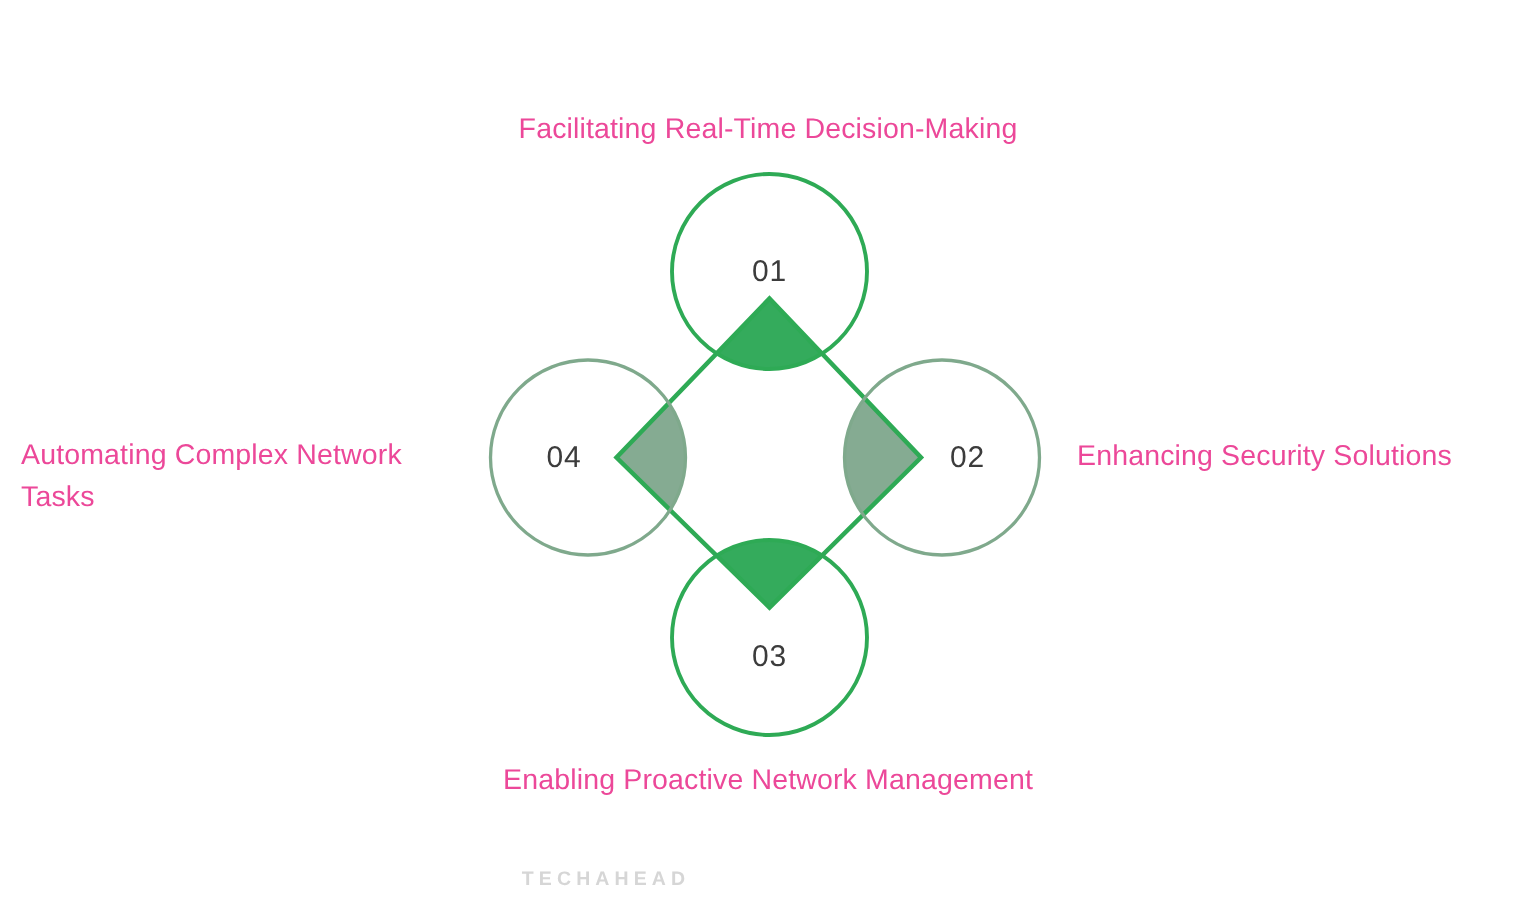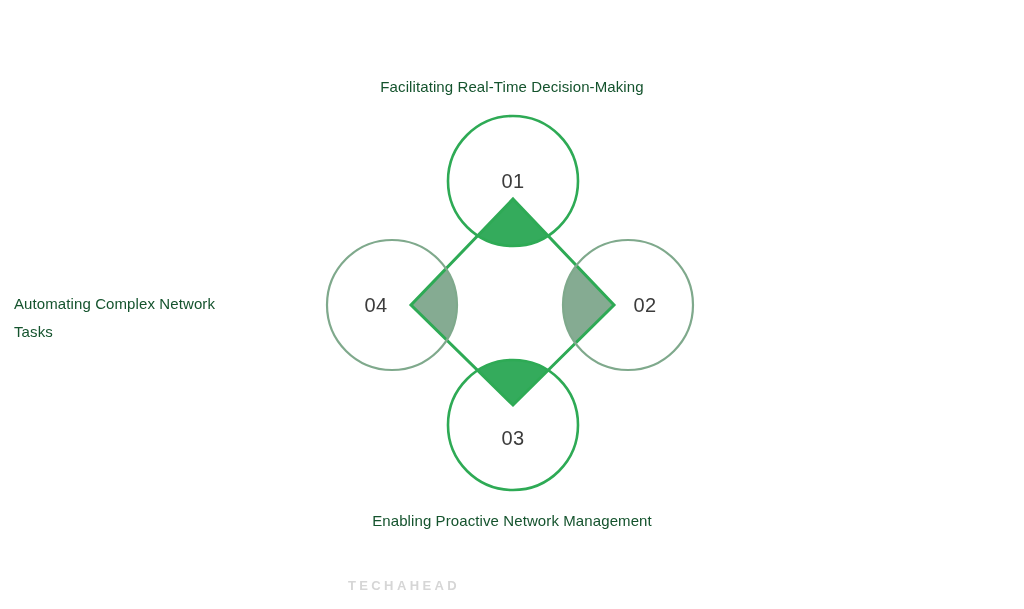--- a/index.html
+++ b/index.html
@@ -28,23 +28,23 @@
   }
   .node-number {
     font-family: "Liberation Sans", sans-serif;
     font-size: 20px;
     fill: #3c3c3c;
     letter-spacing: 0.5px;
   }
   .label {
     position: absolute;
     font-family: "Liberation Sans", sans-serif;
-    font-size: 15px;
+    font-size: 19px;
     line-height: 28px;
-    color: #14532d;
+    color: #ec4899;
     letter-spacing: 0.1px;
     white-space: pre-line;
   }
   .label-top {
     left: 0;
     width: 1024px;
     top: 73px;
     text-align: center;
   }
   .label-bottom {
@@ -125,19 +125,20 @@
     <circle cx="513" cy="181" r="65" fill="none" stroke="#2eaa55" stroke-width="2.6"></circle>
     <circle cx="513" cy="425" r="65" fill="none" stroke="#2eaa55" stroke-width="2.6"></circle>
 
     <text class="node-number" x="513" y="181" text-anchor="middle" dominant-baseline="central">01</text>
     <text class="node-number" x="645" y="305" text-anchor="middle" dominant-baseline="central">02</text>
     <text class="node-number" x="513" y="438" text-anchor="middle" dominant-baseline="central">03</text>
     <text class="node-number" x="376" y="305" text-anchor="middle" dominant-baseline="central">04</text>
   </svg>
 
   <div class="label label-top">Facilitating Real-Time Decision-Making</div>
+  <div class="label label-right">Enhancing Security Solutions</div>
   <div class="label label-bottom">Enabling Proactive Network Management</div>
   <div class="label label-left">Automating Complex Network
 Tasks</div>
 
   <div class="watermark">TECHAHEAD</div>
 
 </div>
 
 </body></html>

